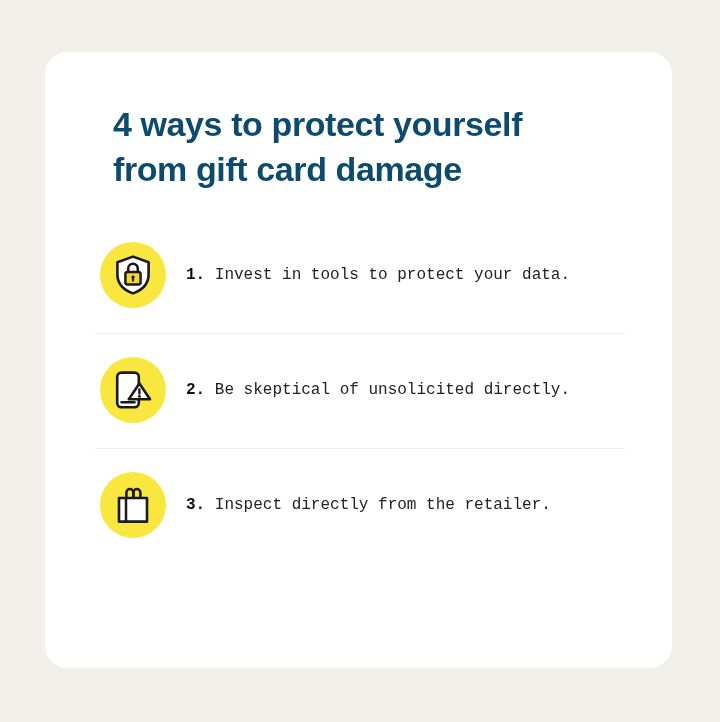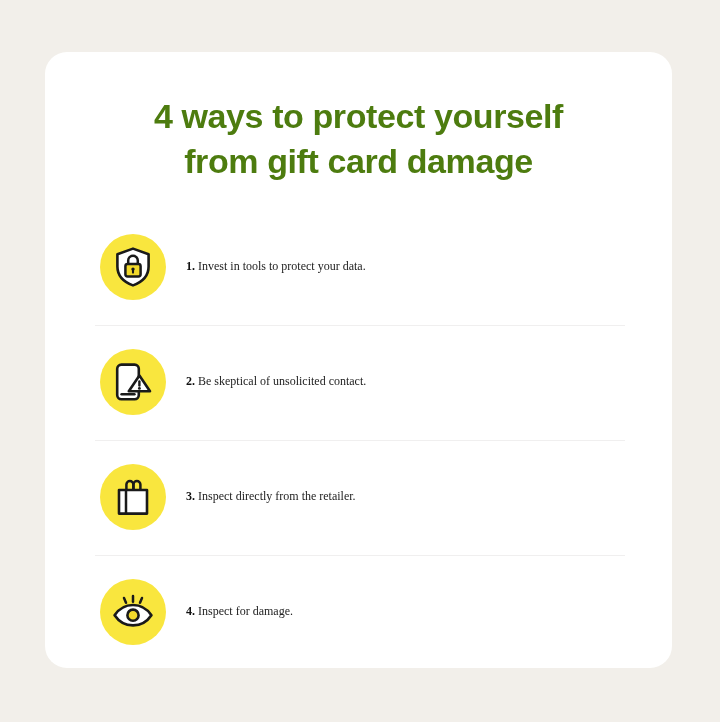--- a/index.html
+++ b/index.html
@@ -31,28 +31,27 @@
     width: 627px;
     height: 616px;
     background: #ffffff;
     border-radius: 22px;
     box-sizing: border-box;
     overflow: hidden;
   }
 
   
   .title {
-    margin: 4px;
+    margin: 12px;
     padding: 38px 56px 0 56px;
-    text-align: center;
     font-size: 34px;
     line-height: 1.32;
     font-weight: 700;
     letter-spacing: -0.4px;
-    color: #4d7c0f;
+    color: #0c4a6e;
     font-family: "Liberation Sans", sans-serif;
   }
   .title-line {
     display: block;
   }
 
   
   .tips-list {
     margin: 0;
     padding: 0;
@@ -90,24 +89,24 @@
     align-items: center;
     justify-content: center;
   }
   .icon-badge svg {
     display: block;
   }
 
   
   .tip-text {
     margin-left: 20px;
-    font-size: 12px;
+    font-size: 16px;
     line-height: 1.3;
     color: #222222;
-    font-family: Liberation Serif, serif;
+    font-family: Liberation Mono, monospace;
     white-space: nowrap;
   }
   .tip-number {
     font-weight: 700;
     color: #111111;
   }
   .tip-label {
     font-weight: 400;
   }
 </style>
@@ -150,54 +149,37 @@
               <rect x="5.2" y="3.6" width="21.6" height="34.6" rx="4.2" fill="#ffffff" stroke="#1a1a1a" stroke-width="2.6" stroke-linejoin="round"></rect>
               <path d="M9.6 33.2 H22.4" stroke="#1a1a1a" stroke-width="2.6" stroke-linecap="round"></path>
               <path d="M27.4 14.6 L38.0 30.2 H16.8 Z" fill="#ffffff" stroke="#1a1a1a" stroke-width="2.6" stroke-linejoin="round"></path>
               <path d="M27.4 20.4 V24.6" stroke="#1a1a1a" stroke-width="2.4" stroke-linecap="round"></path>
               <circle cx="27.4" cy="27.4" r="1.45" fill="#1a1a1a"></circle>
             </svg>
           </span>
         </div>
         <div class="tip-text">
           <span class="tip-number">2.</span>
-          <span class="tip-label">Be skeptical of unsolicited contact.</span>
+          <span class="tip-label">Be skeptical of unsolicited directly.</span>
         </div>
       </li>
 
       <li class="tip-row">
         <div class="icon-badge">
           <span>
             <svg width="40" height="42" viewBox="0 0 40 42" fill="none" xmlns="http://www.w3.org/2000/svg">
               <path d="M13.4 14.2 V8.6 a3.5 3.5 0 0 1 7 0 V14.2" fill="none" stroke="#1a1a1a" stroke-width="2.5" stroke-linecap="round"></path>
               <path d="M20.4 14.2 V8.6 a3.5 3.5 0 0 1 7 0 V14.2" fill="none" stroke="#1a1a1a" stroke-width="2.5" stroke-linecap="round"></path>
               <rect x="6.0" y="14.0" width="28.0" height="23.6" fill="#ffffff" stroke="#1a1a1a" stroke-width="2.6" stroke-linejoin="round"></rect>
               <path d="M13.0 14.0 V37.6" stroke="#1a1a1a" stroke-width="2.5"></path>
             </svg>
           </span>
         </div>
         <div class="tip-text">
           <span class="tip-number">3.</span>
           <span class="tip-label">Inspect directly from the retailer.</span>
         </div>
       </li>
 
-      <li class="tip-row">
-        <div class="icon-badge">
-          <span>
-            <svg width="44" height="40" viewBox="0 0 44 40" fill="none" xmlns="http://www.w3.org/2000/svg">
-              <path d="M13.0 6.0 L15.0 10.8" stroke="#1a1a1a" stroke-width="2.5" stroke-linecap="round"></path>
-              <path d="M22.0 4.0 V9.8" stroke="#1a1a1a" stroke-width="2.5" stroke-linecap="round"></path>
-              <path d="M31.0 6.0 L29.0 10.8" stroke="#1a1a1a" stroke-width="2.5" stroke-linecap="round"></path>
-              <path d="M3.6 23.2 C9.0 15.2 15.2 13.0 22.0 13.0 C28.8 13.0 35.0 15.2 40.4 23.2 C35.0 31.2 28.8 33.4 22.0 33.4 C15.2 33.4 9.0 31.2 3.6 23.2 Z" fill="#ffffff" stroke="#1a1a1a" stroke-width="2.7" stroke-linejoin="round"></path>
-              <circle cx="22.0" cy="23.2" r="5.6" fill="#f2d92b" stroke="#1a1a1a" stroke-width="2.6"></circle>
-            </svg>
-          </span>
-        </div>
-        <div class="tip-text">
-          <span class="tip-number">4.</span>
-          <span class="tip-label">Inspect for damage.</span>
-        </div>
-      </li>
 
     </ul>
   </div>
 </div>
 
 </body></html>

